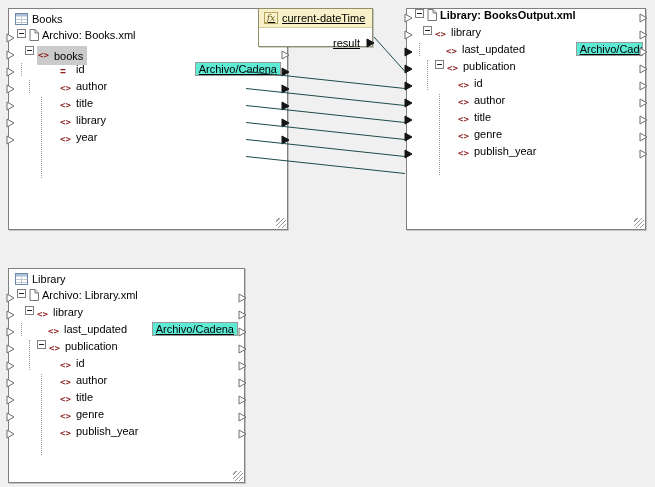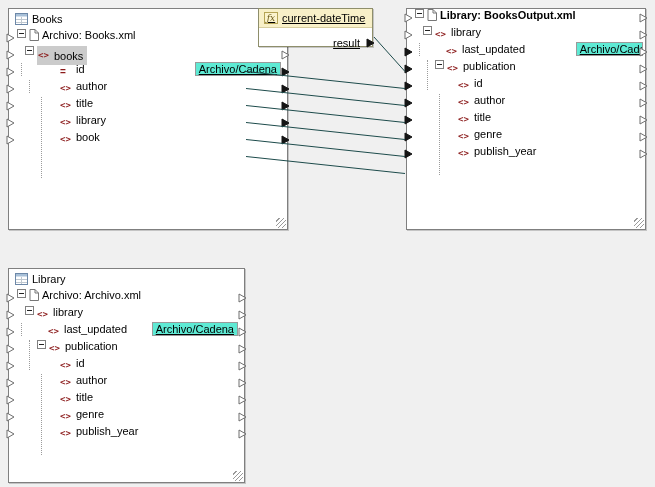--- a/index.html
+++ b/index.html
@@ -227,21 +227,21 @@
 
     <div class="row">
       <span class="conn in">
           <svg width="9" height="10" viewBox="0 0 9 10">
             <path d="M1 1 L8 5 L1 9 Z"></path>
           </svg>
         </span>
       <span class="pad40"></span>
         <span class="sp11"></span>
       <span class="el-icon"></span>
-      <span class="lbl">book</span>
+      <span class="lbl">year</span>
       <span class="conn out filled">
           <svg width="9" height="10" viewBox="0 0 9 10">
             <path d="M1 1 L8 5 L1 9 Z"></path>
           </svg>
         </span>
     </div>
   </div>
   <div class="grip"></div>
 </div>
 
@@ -447,21 +447,21 @@
           <svg width="9" height="10" viewBox="0 0 9 10">
             <path d="M1 1 L8 5 L1 9 Z"></path>
           </svg>
         </span>
       <span class="pad8"></span>
       <span class="expander"></span>
       <span class="file-icon"><svg width="10" height="12" viewBox="0 0 10 12">
             <path d="M1 0.5 H6 L9.5 4 V11.5 H1 Z" fill="#fff" stroke="#777"></path>
             <path d="M6 0.5 V4 H9.5" fill="none" stroke="#777"></path>
           </svg></span>
-      <span class="lbl">Archivo: Archivo.xml</span>
+      <span class="lbl">Archivo: Library.xml</span>
       <span class="file-btn">Archivo/Cadena</span>
       <span class="conn out">
           <svg width="9" height="10" viewBox="0 0 9 10">
             <path d="M1 1 L8 5 L1 9 Z"></path>
           </svg>
         </span>
     </div>
 
     <div class="row">
       <span class="conn in">

